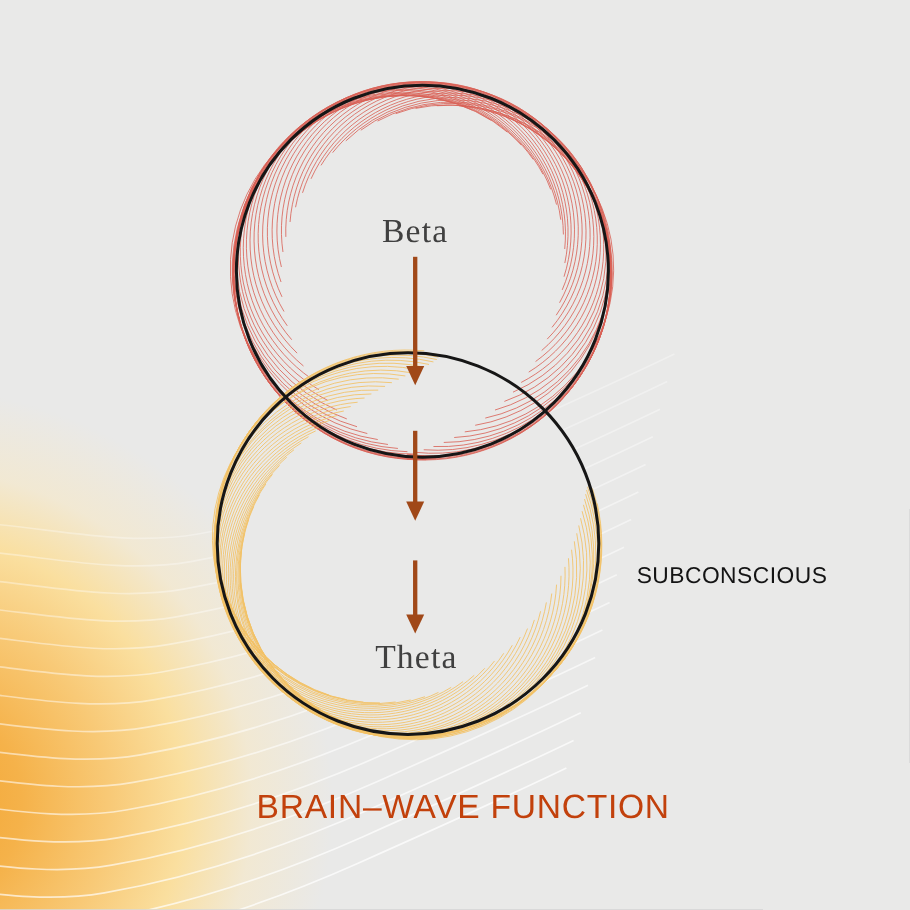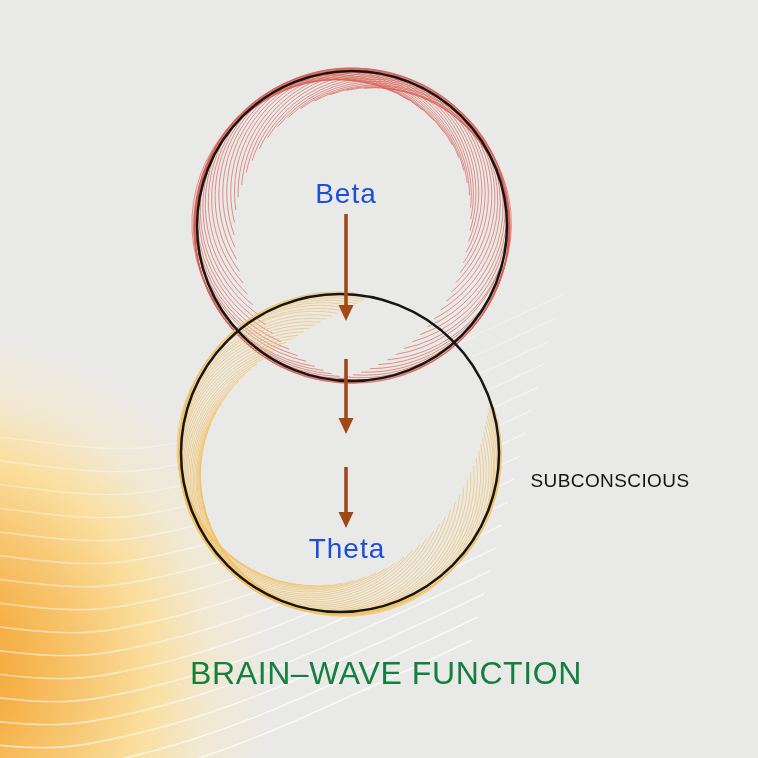--- a/index.html
+++ b/index.html
@@ -11,29 +11,29 @@
   .blob{
     position:absolute;left:-320px;top:300px;width:840px;height:660px;
     background:radial-gradient(circle 480px at 30% 56%,
       #f2a22c 0%, #f5b24a 18%, #f8c976 33%, #fadf9f 46%,
       rgba(250,232,190,0.5) 58%, rgba(238,234,226,0) 72%);
     pointer-events:none;
   }
   svg.layer{position:absolute;left:0;top:0;}
   .wave-label{
     position:absolute;transform:translate(-50%,-50%);
-    font-size:28px;letter-spacing:1px;color:#1d4ed8;white-space:nowrap;
+    font-size:28px;letter-spacing:1px;color:#404040;white-space:nowrap;font-family:Liberation Serif, serif;
   }
   .region-label{
     position:absolute;transform:translate(-50%,-50%);
     font-size:19px;letter-spacing:0.4px;color:#141414;white-space:nowrap;
   }
   .poster-title{
     position:absolute;transform:translate(-50%,-50%);
-    font-size:32px;letter-spacing:0.6px;color:#15803d;white-space:nowrap;
+    font-size:28px;letter-spacing:0.6px;color:#c2410c;white-space:nowrap;
   }
 </style>
 </head>
 <body>
 
 <div class="canvas">
 
   <div class="blob"></div>
 
   <svg id="waves-svg" class="layer" width="758" height="758">

